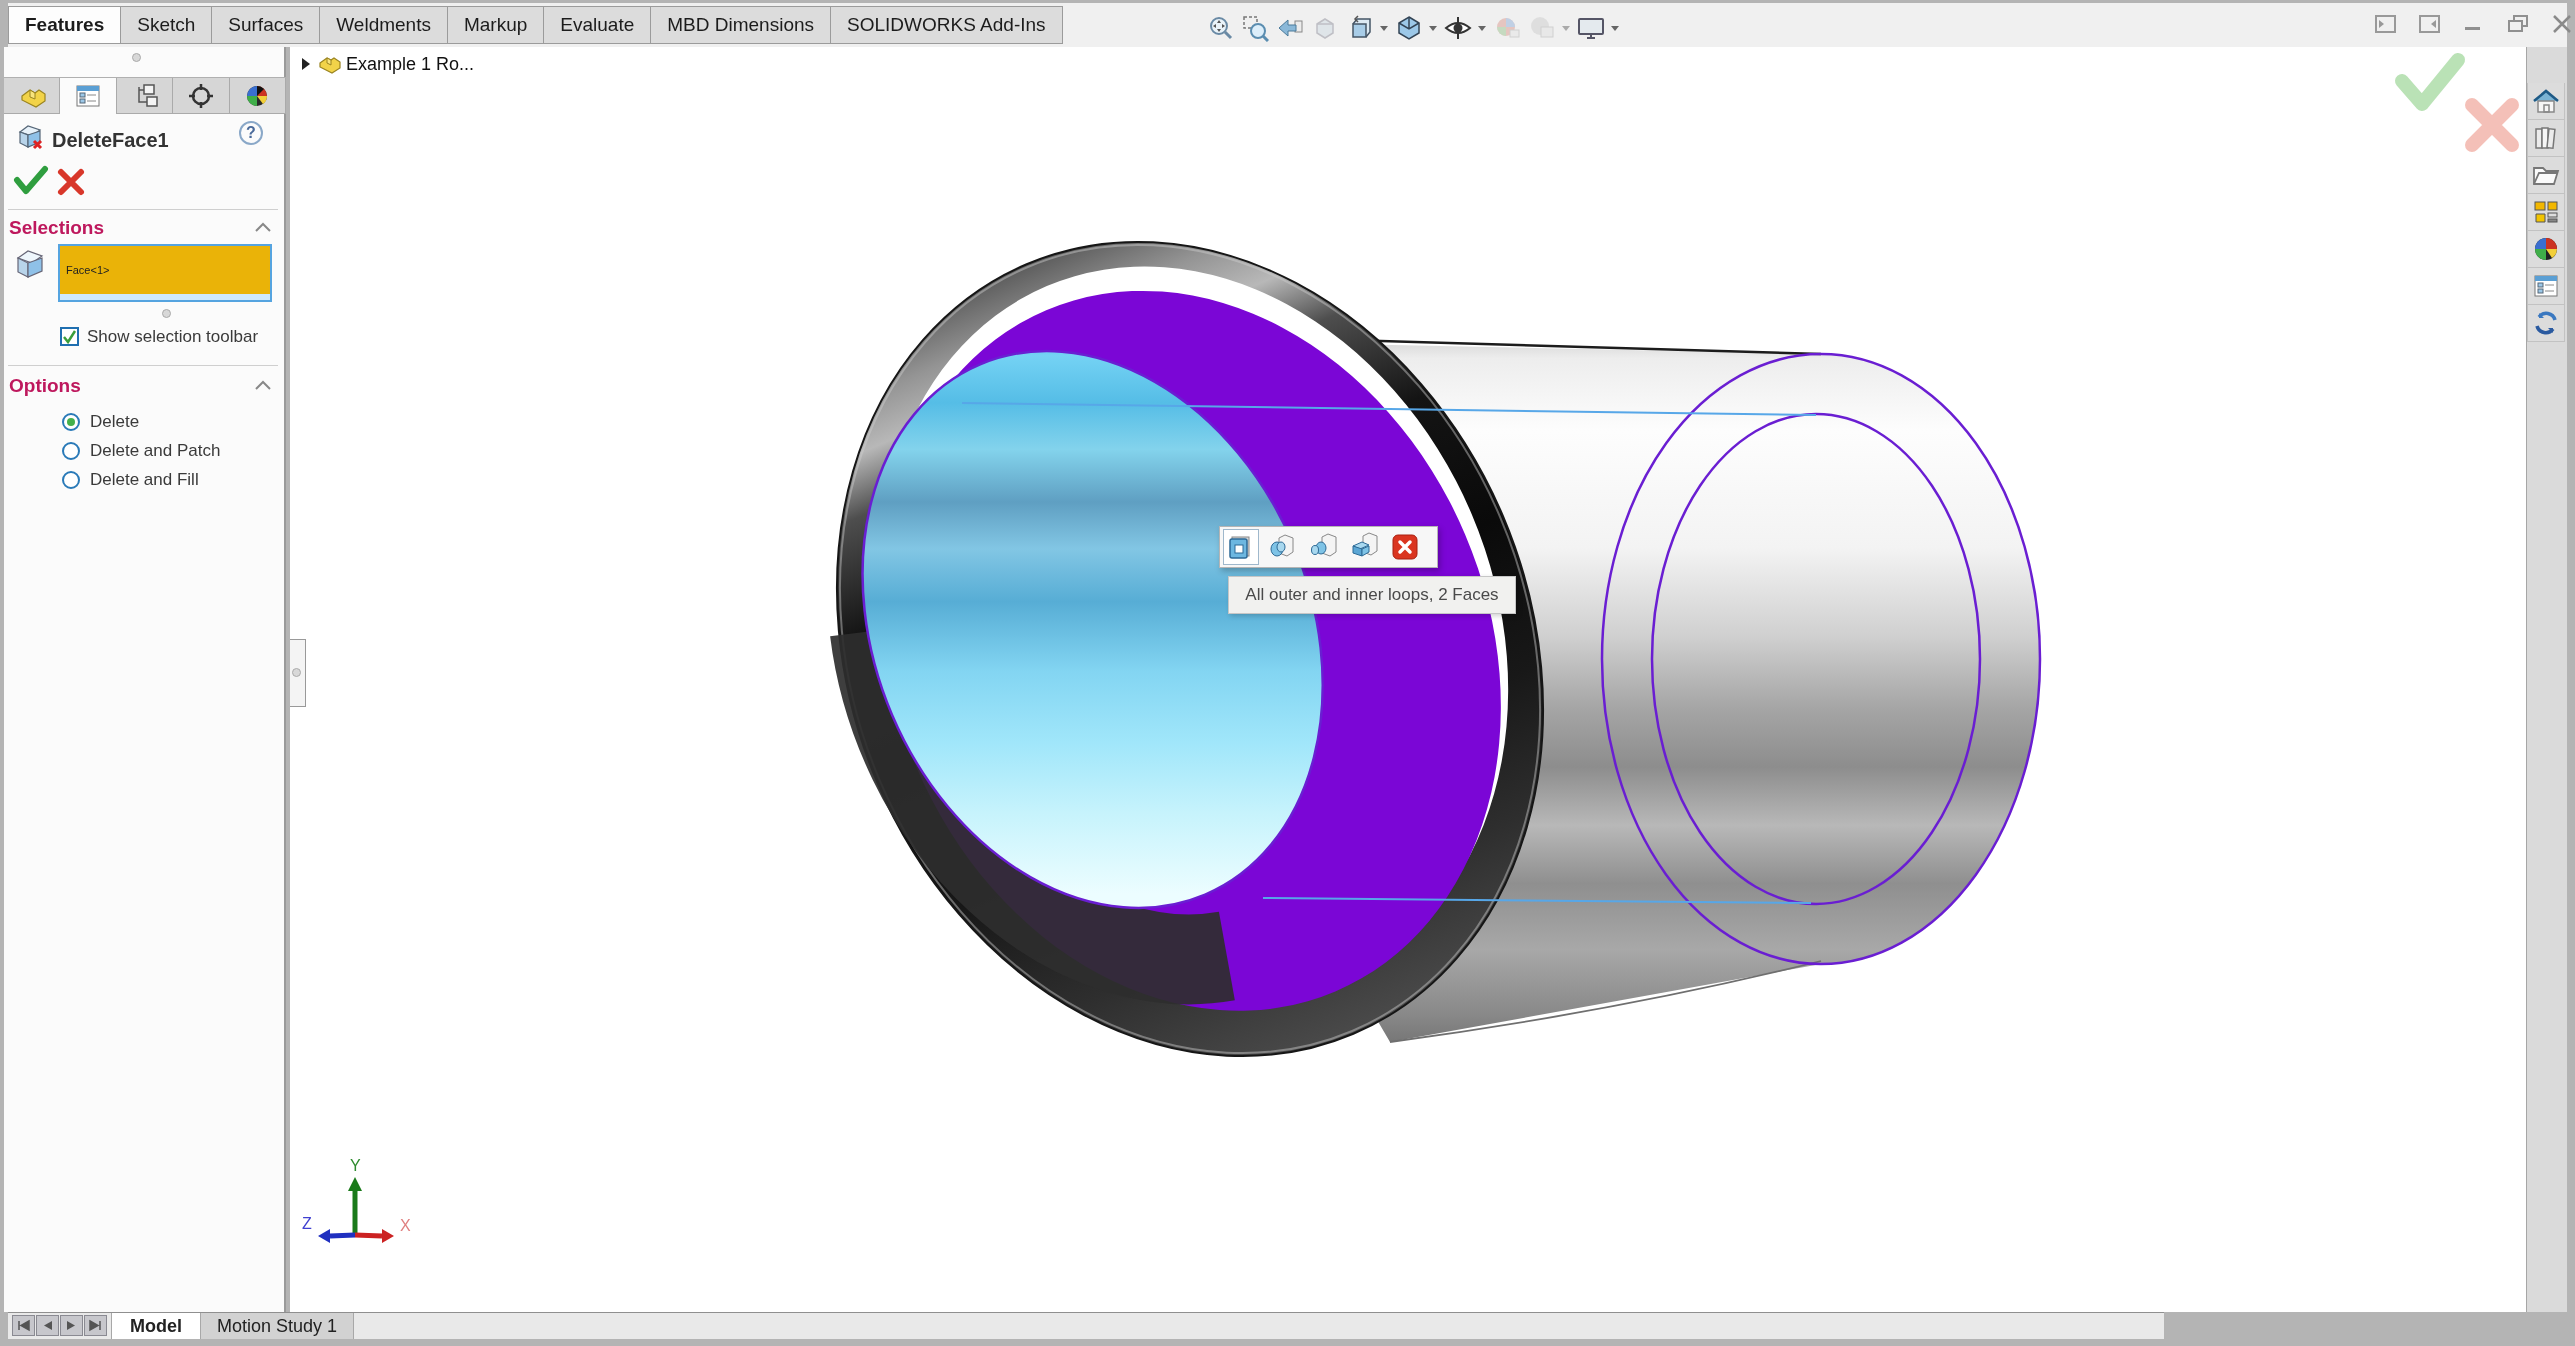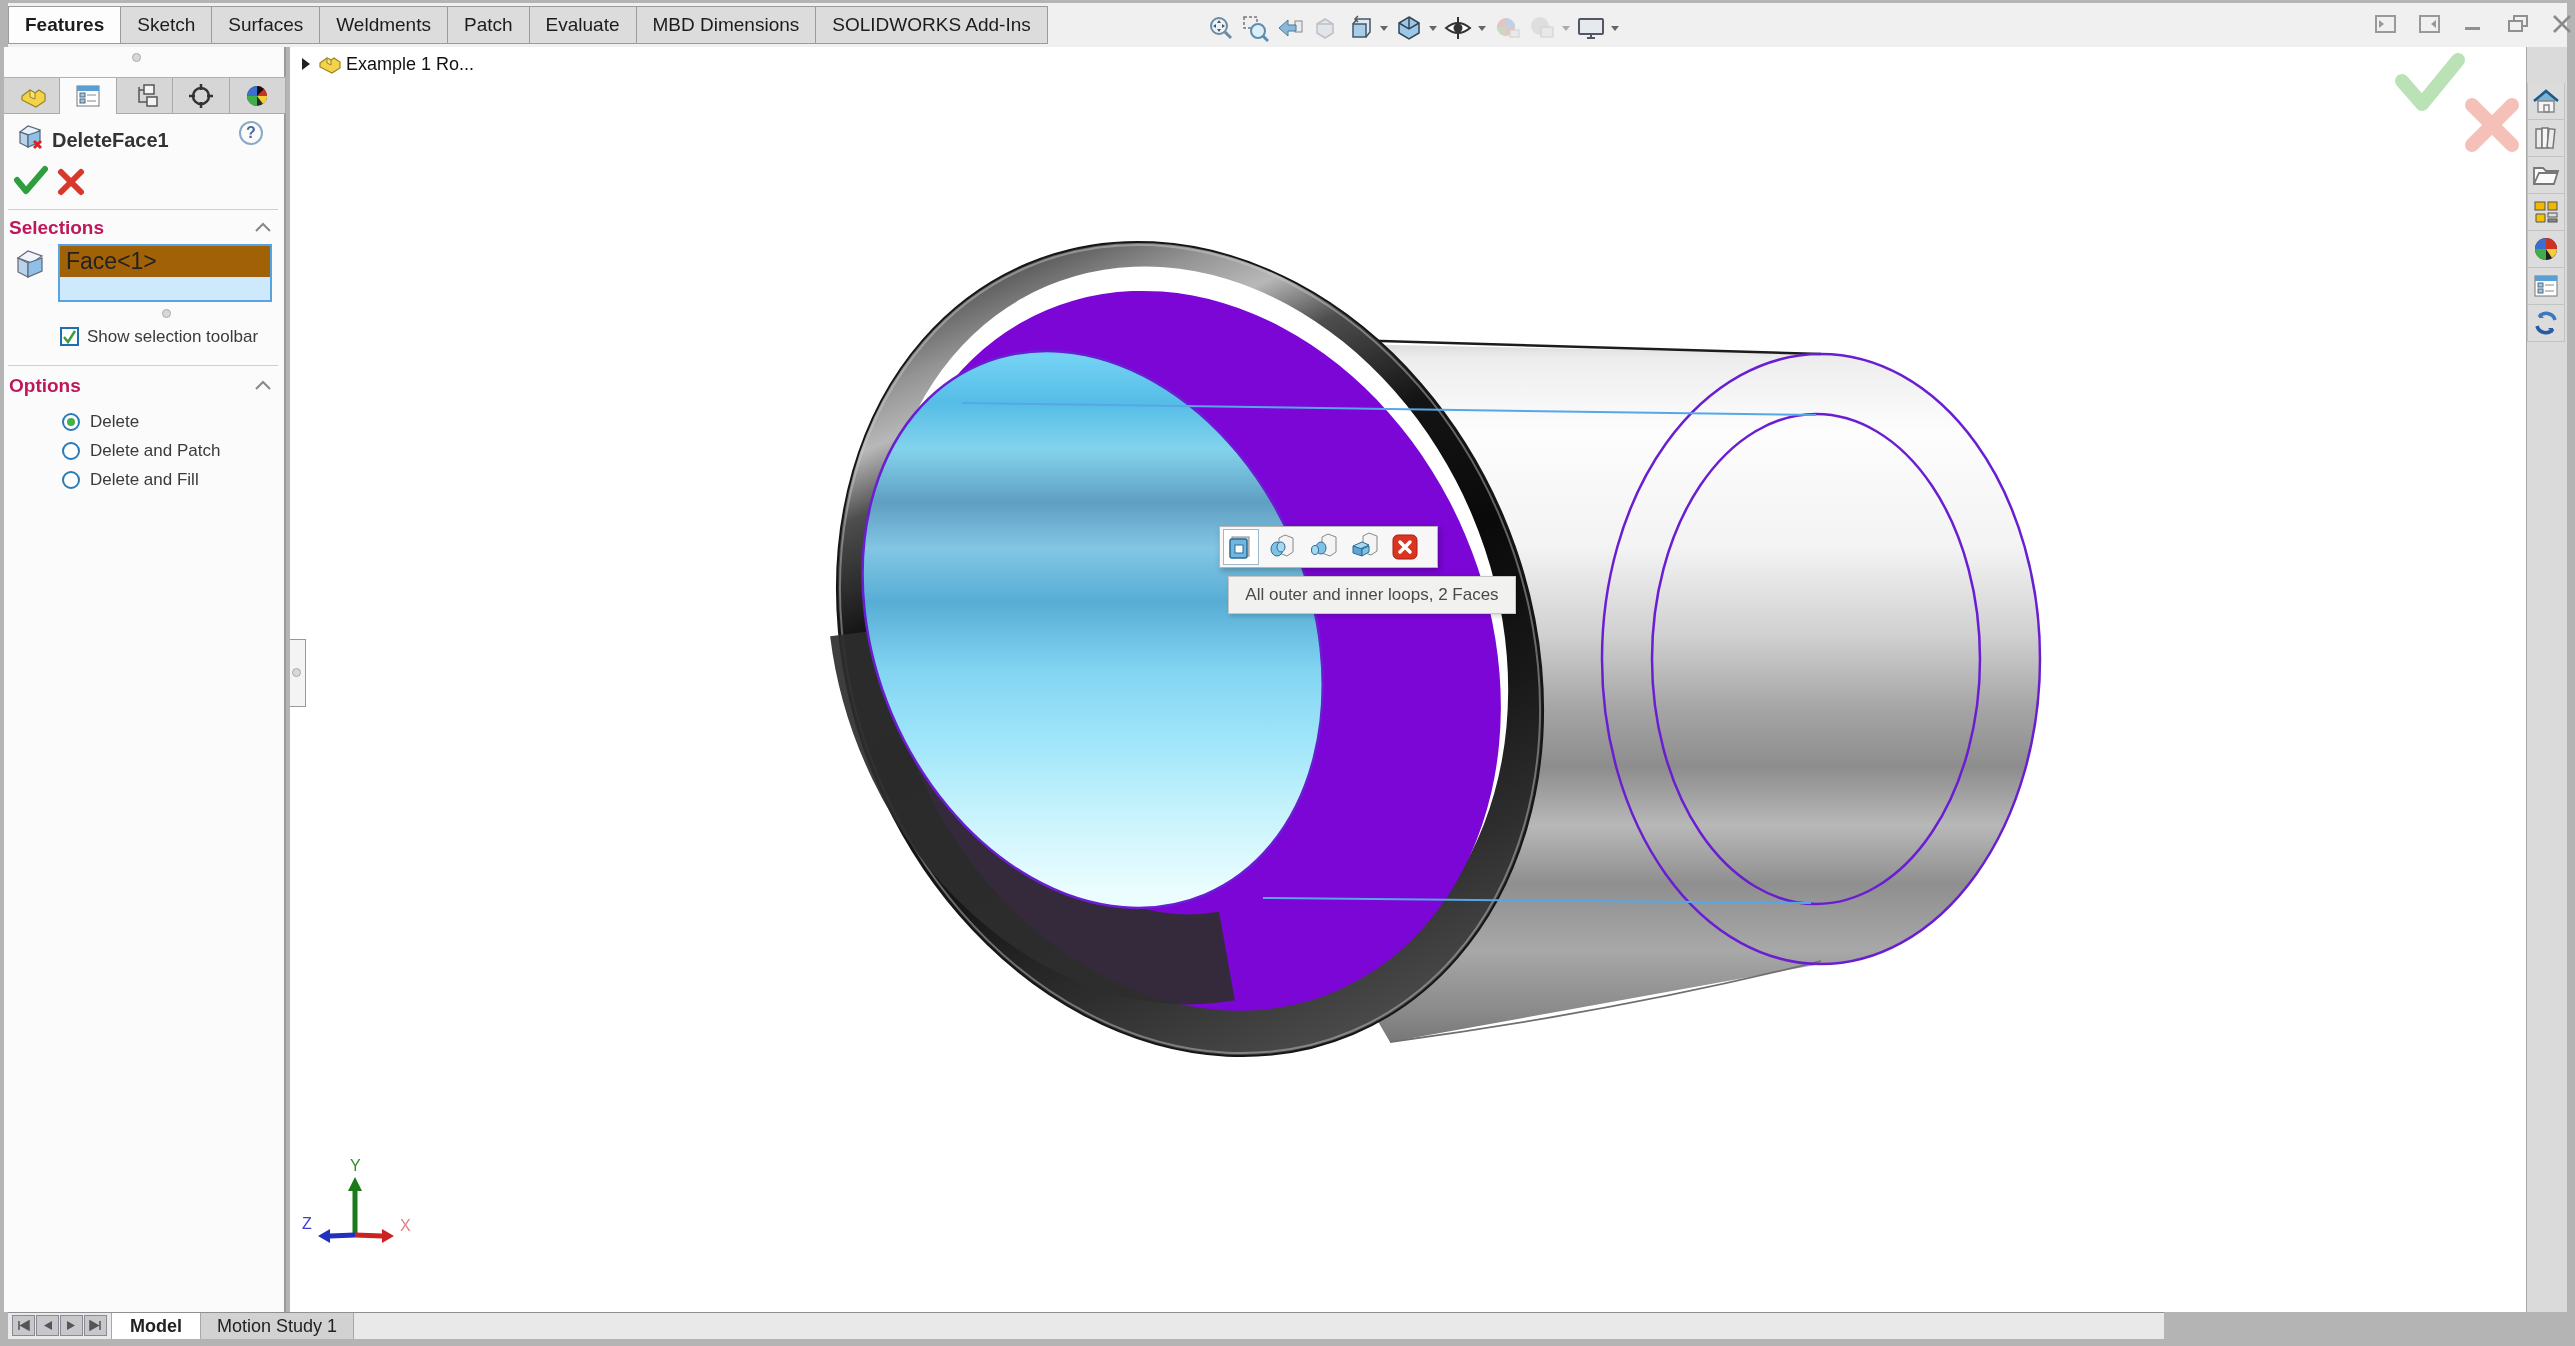--- a/index.html
+++ b/index.html
@@ -20,21 +20,21 @@
   .winbtn{width:26px;height:22px;display:flex;align-items:center;justify-content:center;}
   
   .pmpanel{position:absolute;left:4px;top:47px;width:282px;height:1265px;background:#fbfbfb;border-right:2px solid #9a9a9a;box-sizing:border-box;}
   .pmtabs{position:absolute;left:0;top:30px;width:282px;height:36px;display:flex;background:#d2d2d2;border-top:1px solid #b0b0b0;}
   .pmtab{flex:1;display:flex;align-items:center;justify-content:center;border-right:1px solid #aaa;border-bottom:1px solid #aaa;background:#d6d6d6;}
   .pmtab.active{background:#fbfbfb;border-bottom:none;}
   .pmtitle{position:absolute;left:48px;top:82px;font-size:20px;font-weight:bold;color:#333;}
   .grouphdr{font-size:19px;font-weight:bold;color:#be185d;}
   .divider{position:absolute;left:4px;width:270px;border-top:1px solid #cfcfcf;}
   .facebox{position:absolute;left:54px;top:197px;width:214px;height:58px;background:#cfe9fc;border:2px solid #55a4e0;box-sizing:border-box;}
-  .facebox .row{font-size:23px;color:#222;padding:2px 6px;background:#a16207;}
+  .facebox .row{font-size:11px;color:#222;padding:18px 6px;background:#eab308;}
   .cblabel,.radlabel{font-size:17px;color:#3a3a3a;}
   .checkbox{position:absolute;width:19px;height:19px;background:#fff;border:2px solid #1f6fb0;box-sizing:border-box;}
   .radio{position:absolute;width:18px;height:18px;border:2px solid #2a7ab8;border-radius:50%;background:#fff;box-sizing:border-box;}
   .radio .dot{position:absolute;left:3px;top:3px;width:8px;height:8px;border-radius:50%;background:#44b04c;}
   .dragdot{position:absolute;width:9px;height:9px;border-radius:50%;background:#d8d8d8;border:1px solid #aaa;box-sizing:border-box;}
   
   .viewport{position:absolute;left:290px;top:47px;width:2236px;height:1265px;background:#ffffff;overflow:hidden;}
   .flyout{position:absolute;left:10px;top:5px;display:flex;align-items:center;gap:4px;font-size:18px;color:#111;}
   .popupbar{position:absolute;left:929px;top:479px;width:219px;height:42px;background:#f7f7f7;border:1px solid #b5b5b5;
             box-shadow:2px 3px 6px rgba(0,0,0,.25);display:flex;align-items:center;gap:5px;padding-left:3px;box-sizing:border-box;}
@@ -66,21 +66,21 @@
       <div class="cmdtab">
           <span>Sketch</span>
         </div>
       <div class="cmdtab">
           <span>Surfaces</span>
         </div>
       <div class="cmdtab">
           <span>Weldments</span>
         </div>
       <div class="cmdtab">
-          <span>Patch</span>
+          <span>Markup</span>
         </div>
       <div class="cmdtab">
           <span>Evaluate</span>
         </div>
       <div class="cmdtab">
           <span>MBD Dimensions</span>
         </div>
       <div class="cmdtab">
           <span>SOLIDWORKS Add-Ins</span>
         </div>

